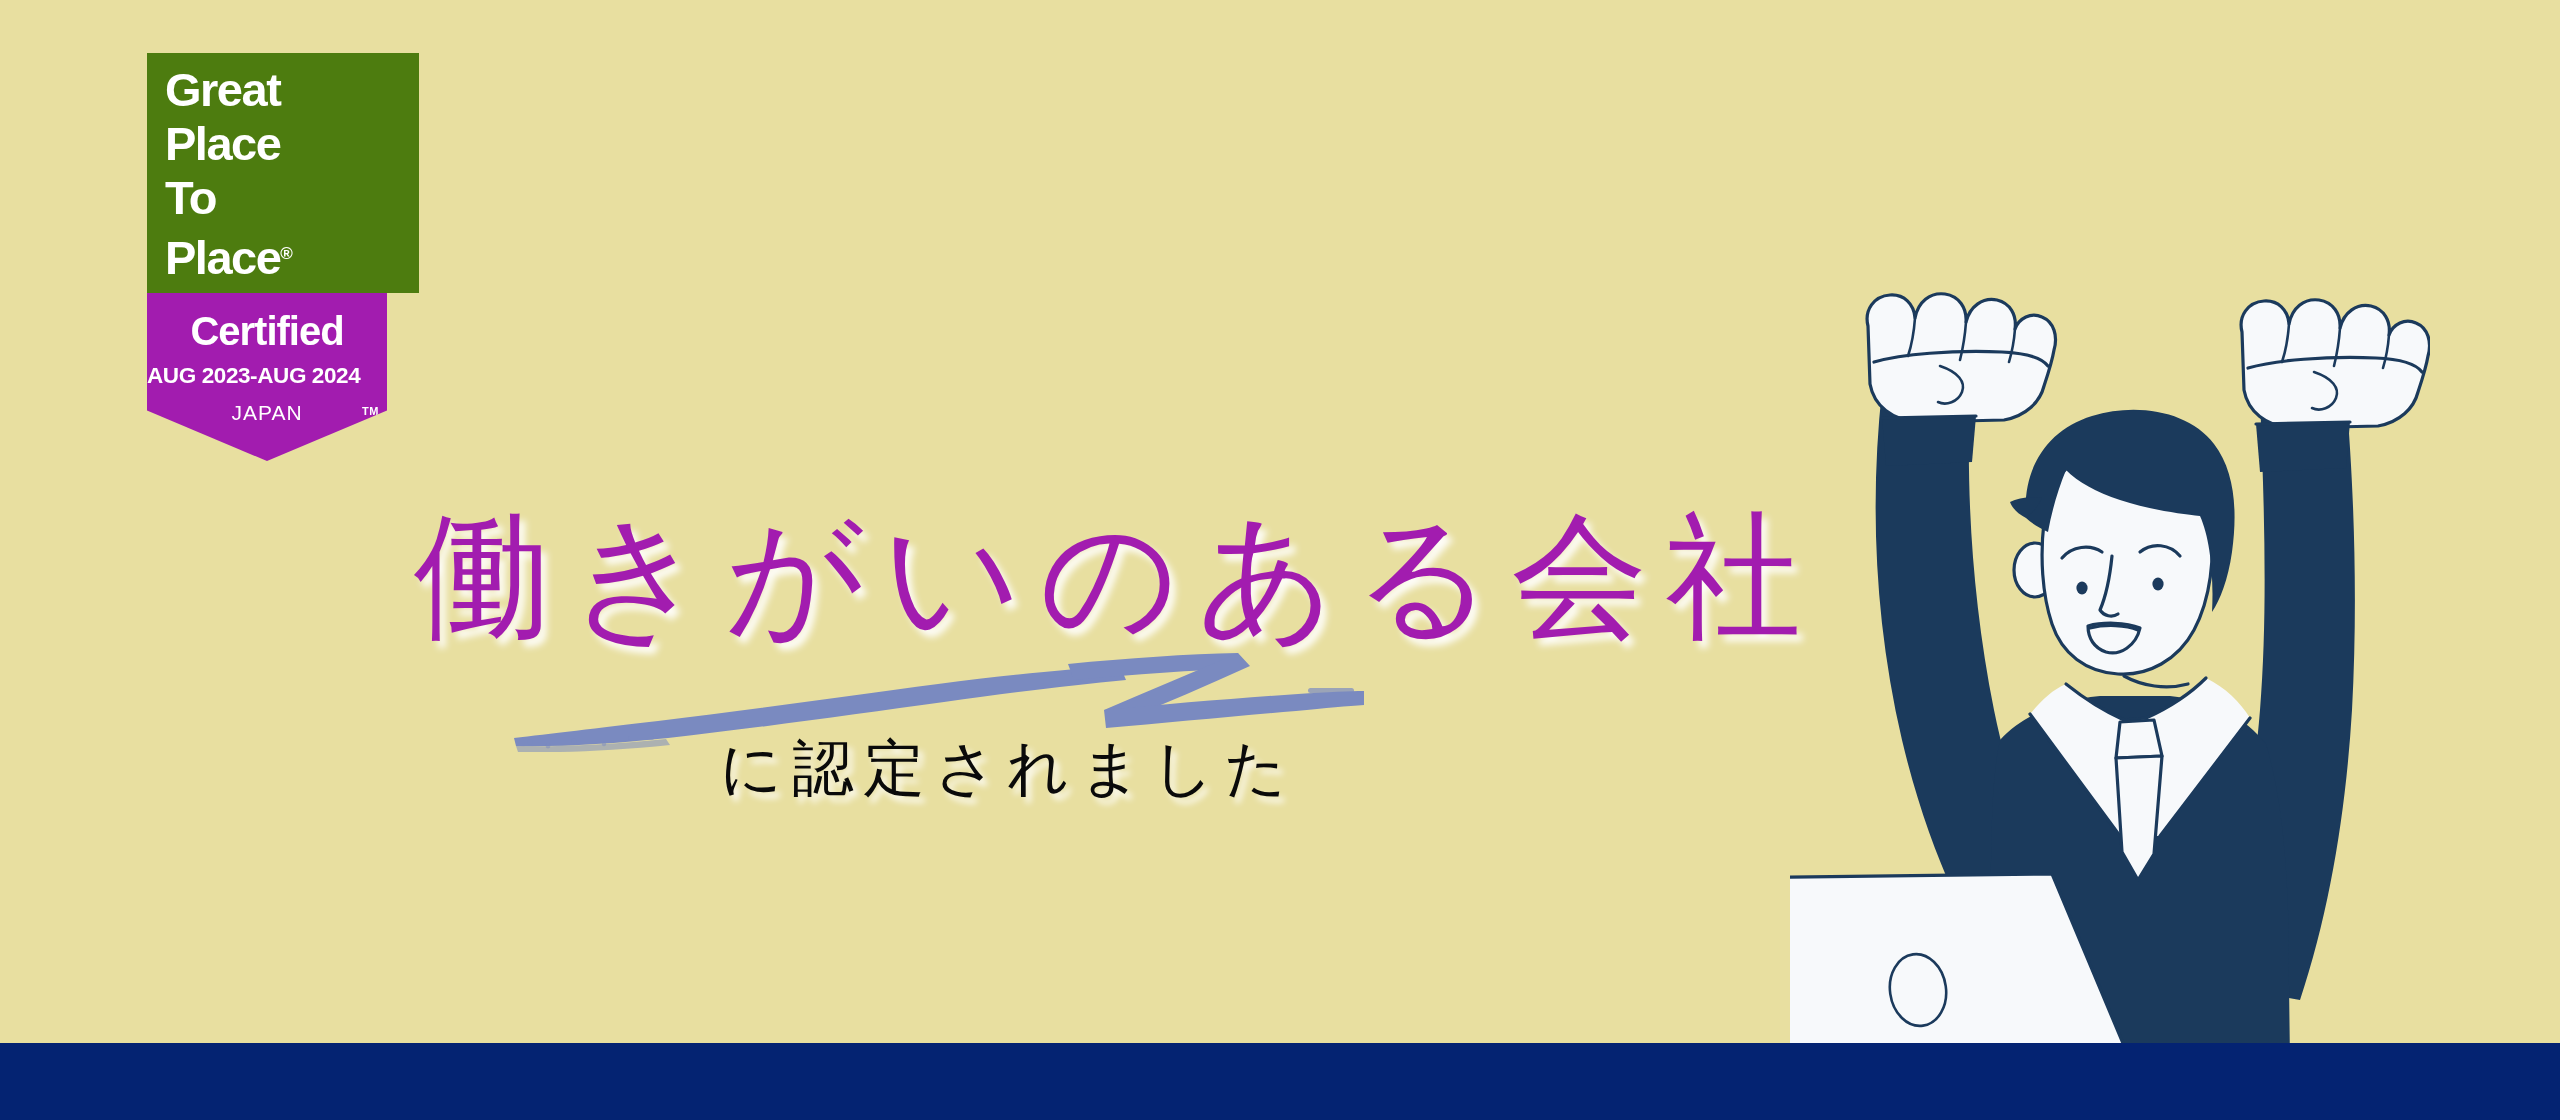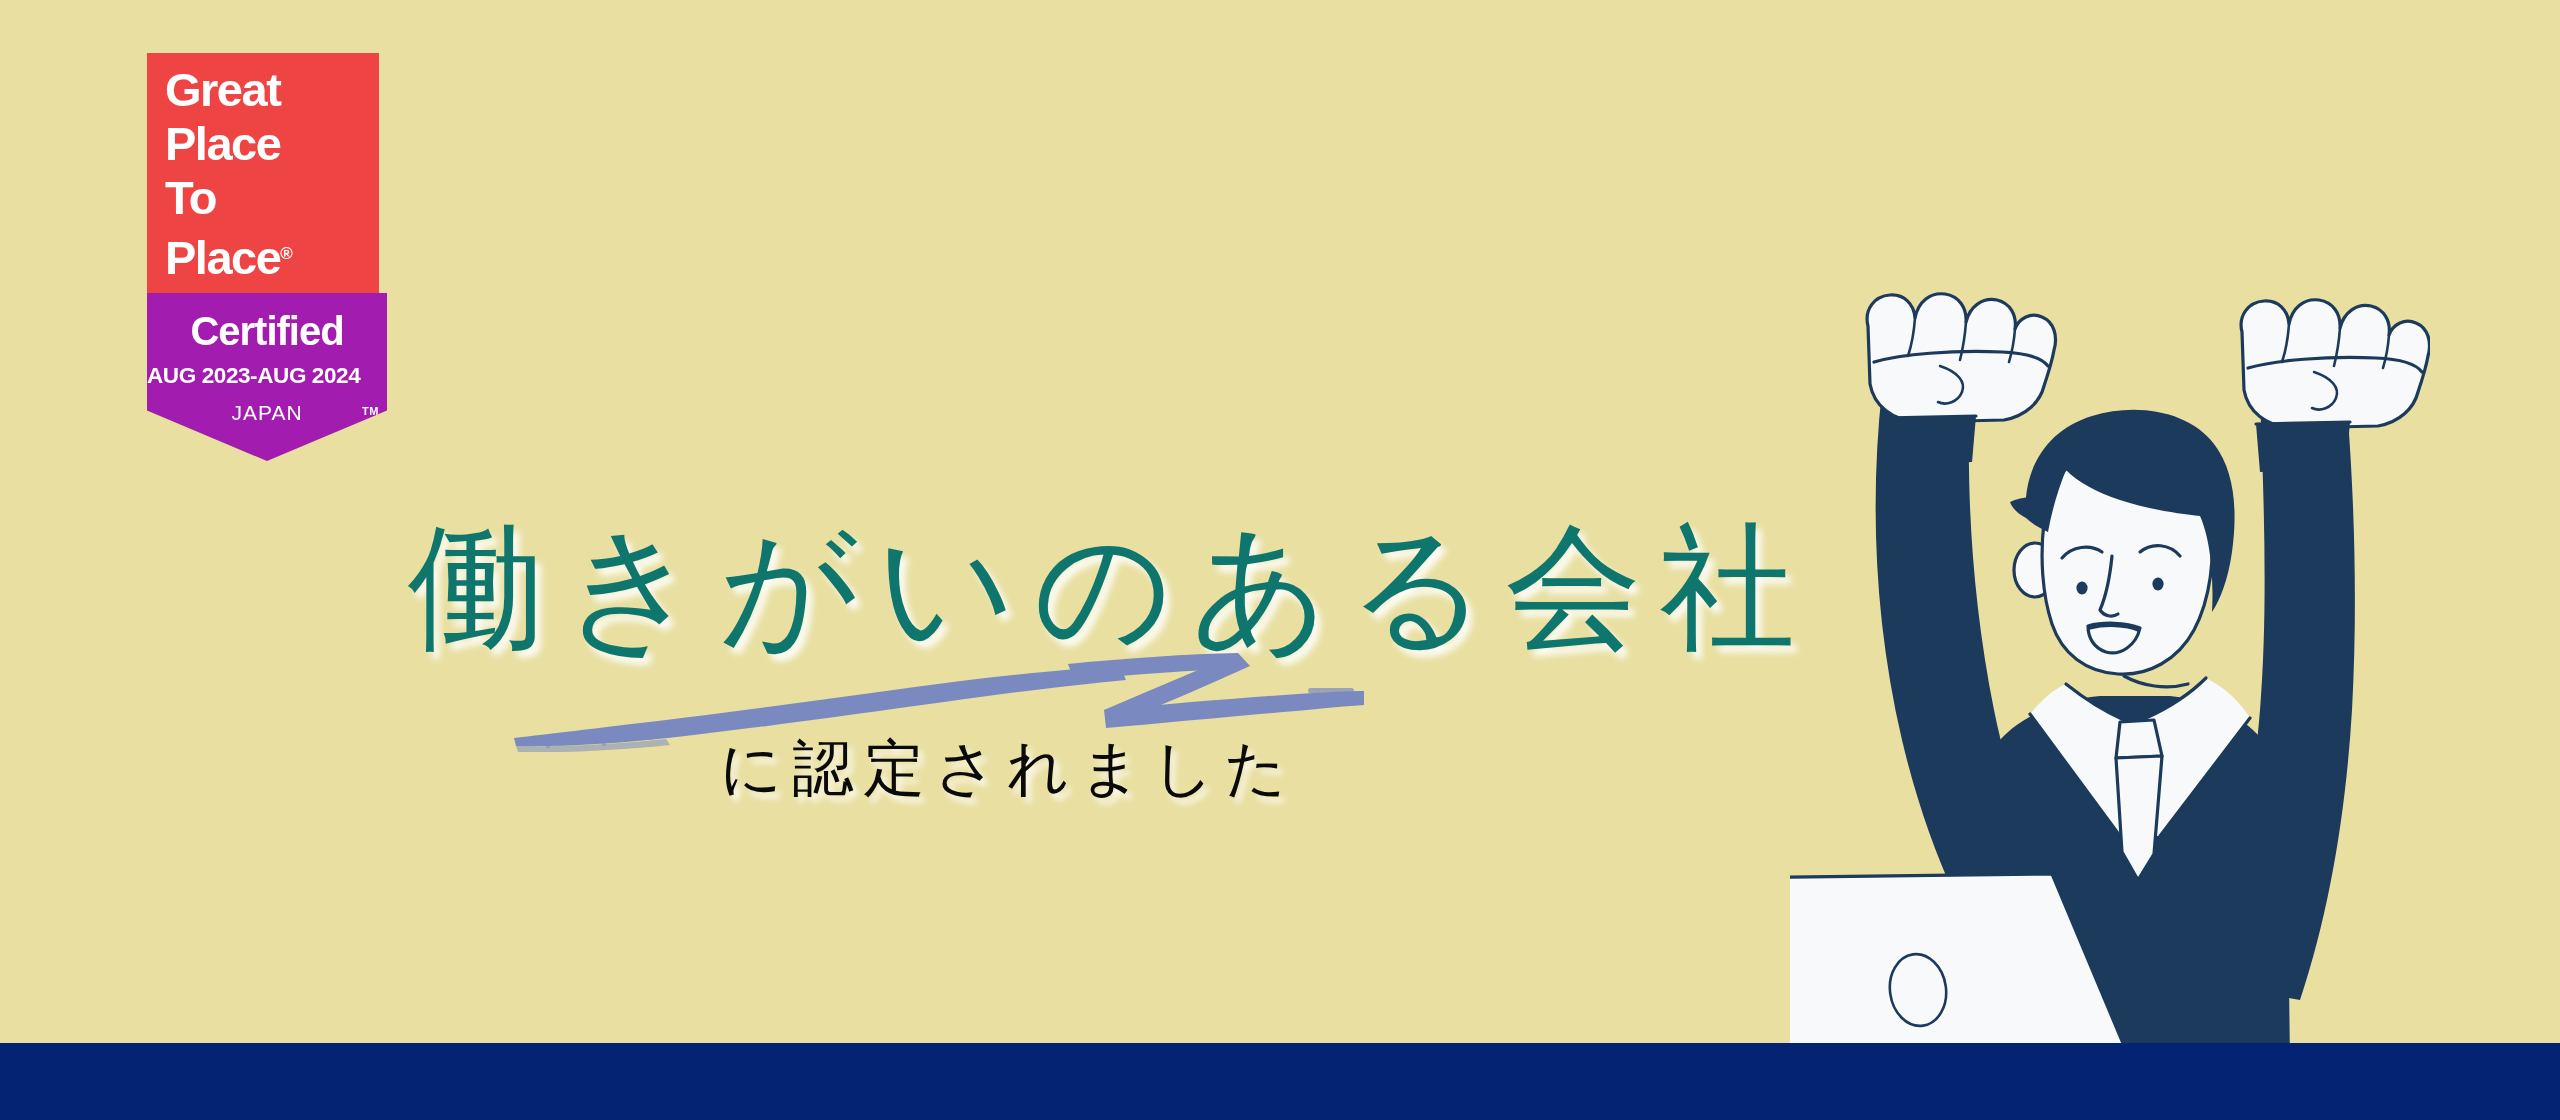--- a/index.html
+++ b/index.html
@@ -40,23 +40,23 @@
   .badge {
     position: absolute;
     left: 147px;
     top: 53px;
     width: 240px;
     height: 408px;
   }
   .badge-red {
     position: absolute;
     left: 0; top: 0;
-    width: 232px;
+    width: 272px;
     height: 240px;
-    background: #ef4444;
+    background: #4d7c0f;
     box-sizing: border-box;
   }
   .badge-red-text {
     position: absolute;
     left: 18px;
     top: 10px;
     color: #ffffff;
     font-weight: bold;
     font-size: 47px;
     line-height: 54px;
@@ -127,29 +127,29 @@
   
   .headline-wrap {
     position: absolute;
     left: 408px;
     top: 512px;
     width: 1320px;
     height: 330px;
   }
   .headline-main {
     position: absolute;
-    left: 0;
+    left: 6px;
     top: 0;
     font-size: 136px;
     line-height: 150px;
-    color: #0f766e;
+    color: #a21caf;
     letter-spacing: 18px;
     white-space: nowrap;
     text-shadow: 6px 7px 7px rgba(255,255,255,0.92);
-    font-family: Liberation Sans, sans-serif;
+    font-family: Liberation Mono, monospace;
     font-weight: 500;
   }
   .headline-sub {
     position: absolute;
     left: 312px;
     top: 206px;
     font-size: 61px;
     line-height: 100px;
     color: #0a0a0a;
     letter-spacing: 10px;

